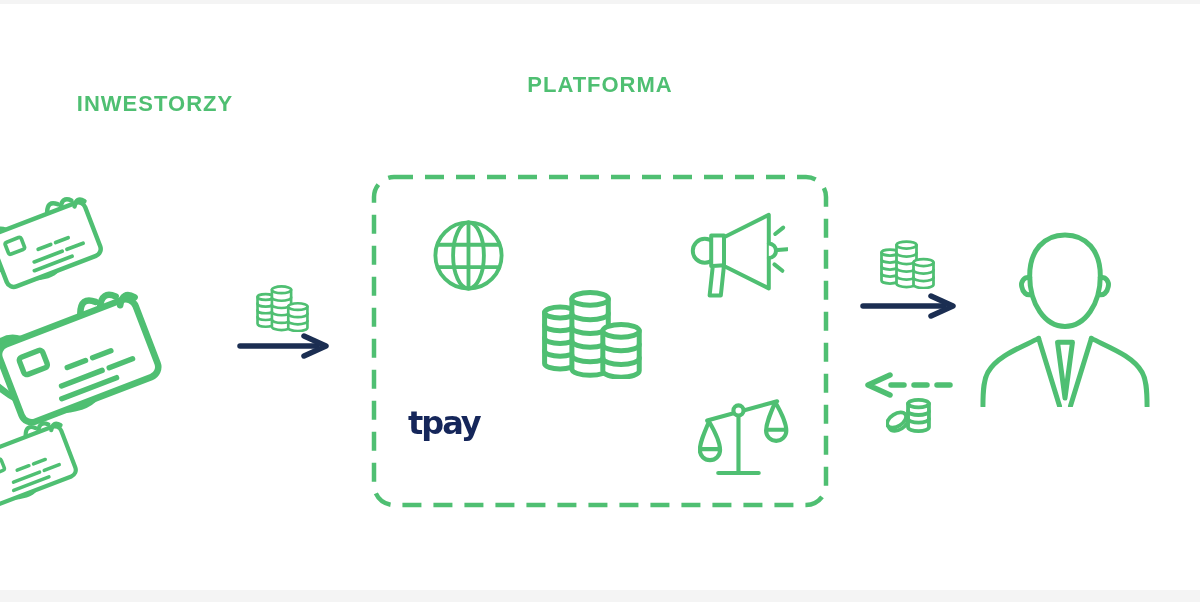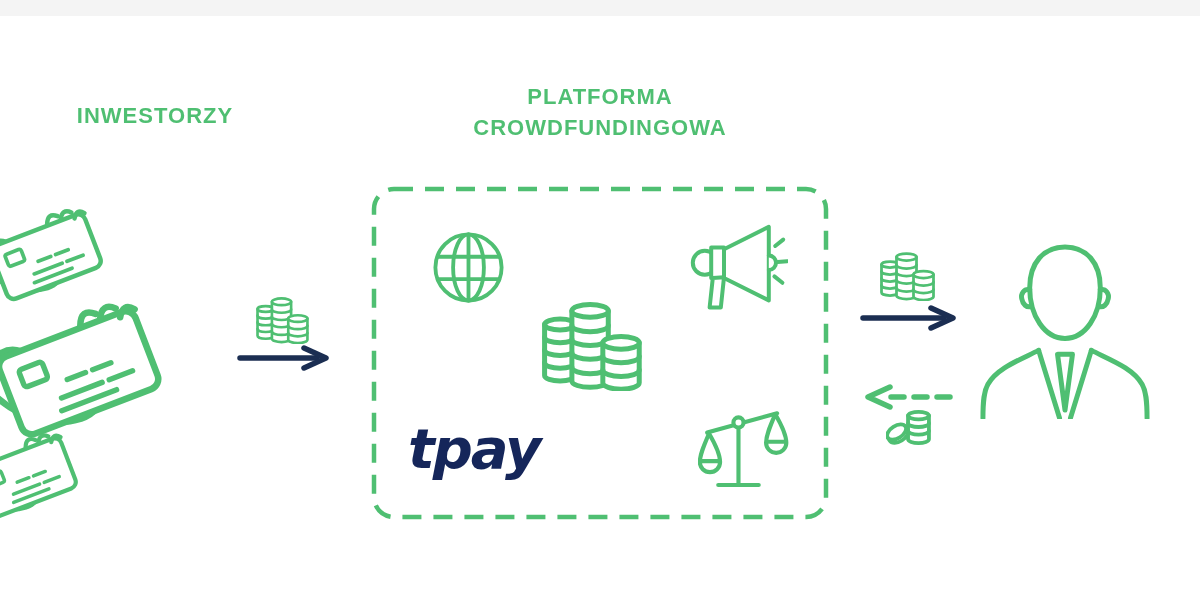--- a/index.html
+++ b/index.html
@@ -5,29 +5,29 @@
   :root{
     --green:#4fbf72;
     --navy:#1b2e52;
     --logo-navy:#15265a;
     --bg:#ffffff;
   }
   *{margin:0;padding:0;box-sizing:border-box}
   html,body{background:#f4f4f4;font-family:"Liberation Sans",sans-serif}
   .canvas{
     position:relative;width:1200px;height:586px;background:var(--bg);
-    overflow:hidden;margin:16px auto;
+    overflow:hidden;margin:4px auto;
   }
   .abs{position:absolute}
   .col-label{
     color:var(--green);font-weight:bold;font-size:22px;letter-spacing:1px;
     text-align:center;line-height:31px;
   }
   .logo-text{
-    color:var(--logo-navy);font-weight:bold;font-style:italic;font-size:56px;
+    color:var(--logo-navy);font-weight:bold;font-size:32px;
     letter-spacing:-2px;font-family:"DejaVu Sans",sans-serif;
   }
   
   .sg{fill:none;stroke:var(--green);stroke-linecap:round;stroke-linejoin:round}
   .sgf{fill:#fff;stroke:var(--green);stroke-linecap:round;stroke-linejoin:round}
   .sgb{fill:none;stroke:var(--green);stroke-linecap:butt}
   .sn{fill:none;stroke:var(--navy);stroke-linecap:round;stroke-linejoin:round}
 </style>
 </head>
 <body>
@@ -76,21 +76,20 @@
         <path class="sg" stroke-width="5.5" d="M69,62 A20,7 0 0 0 109,62"></path>
         <path class="sg" stroke-width="5.5" d="M69,77 A20,7 0 0 0 109,77"></path>
       </g>
     </defs>
   </svg>
 
   <div class="abs col-label" style="left:30px;top:84px;width:250px">INWESTORZY</div>
 
   <div class="abs col-label" style="left:420px;top:65px;width:360px">
     <div>PLATFORMA</div>
-    <div>CROWDFUNDINGOWA</div>
   </div>
 
 
   <svg class="abs" style="left:-48px;top:181px" width="172" height="112" viewBox="0 0 230 150">
       <use href="#sym-hand-card"></use>
     </svg>
 
   <svg class="abs" style="left:-58px;top:270px" width="250" height="163" viewBox="0 0 230 150">
       <use href="#sym-hand-card"></use>
     </svg>

